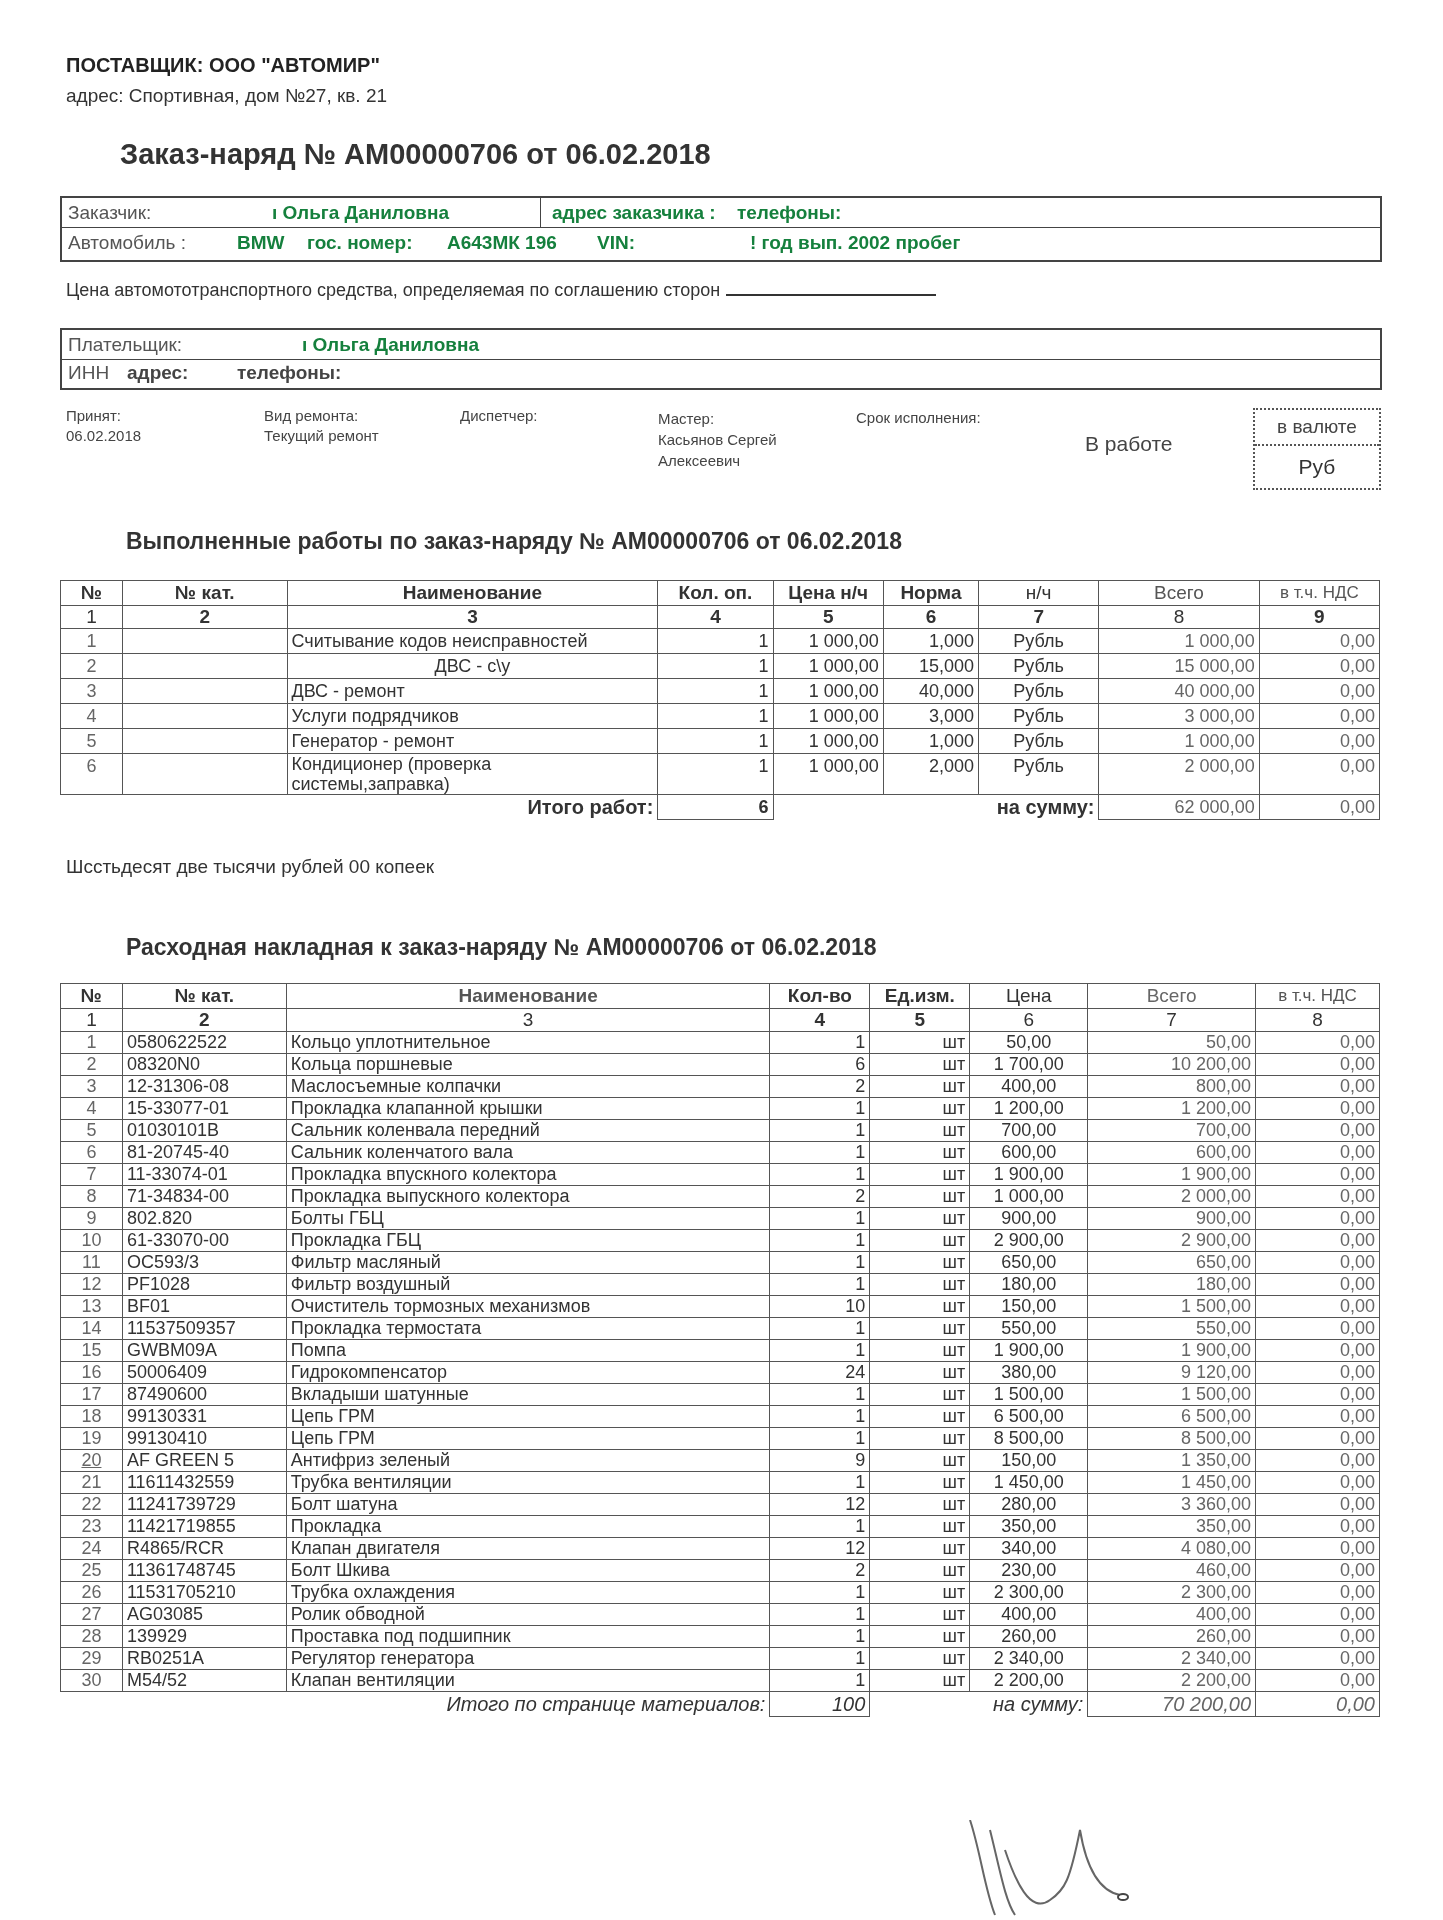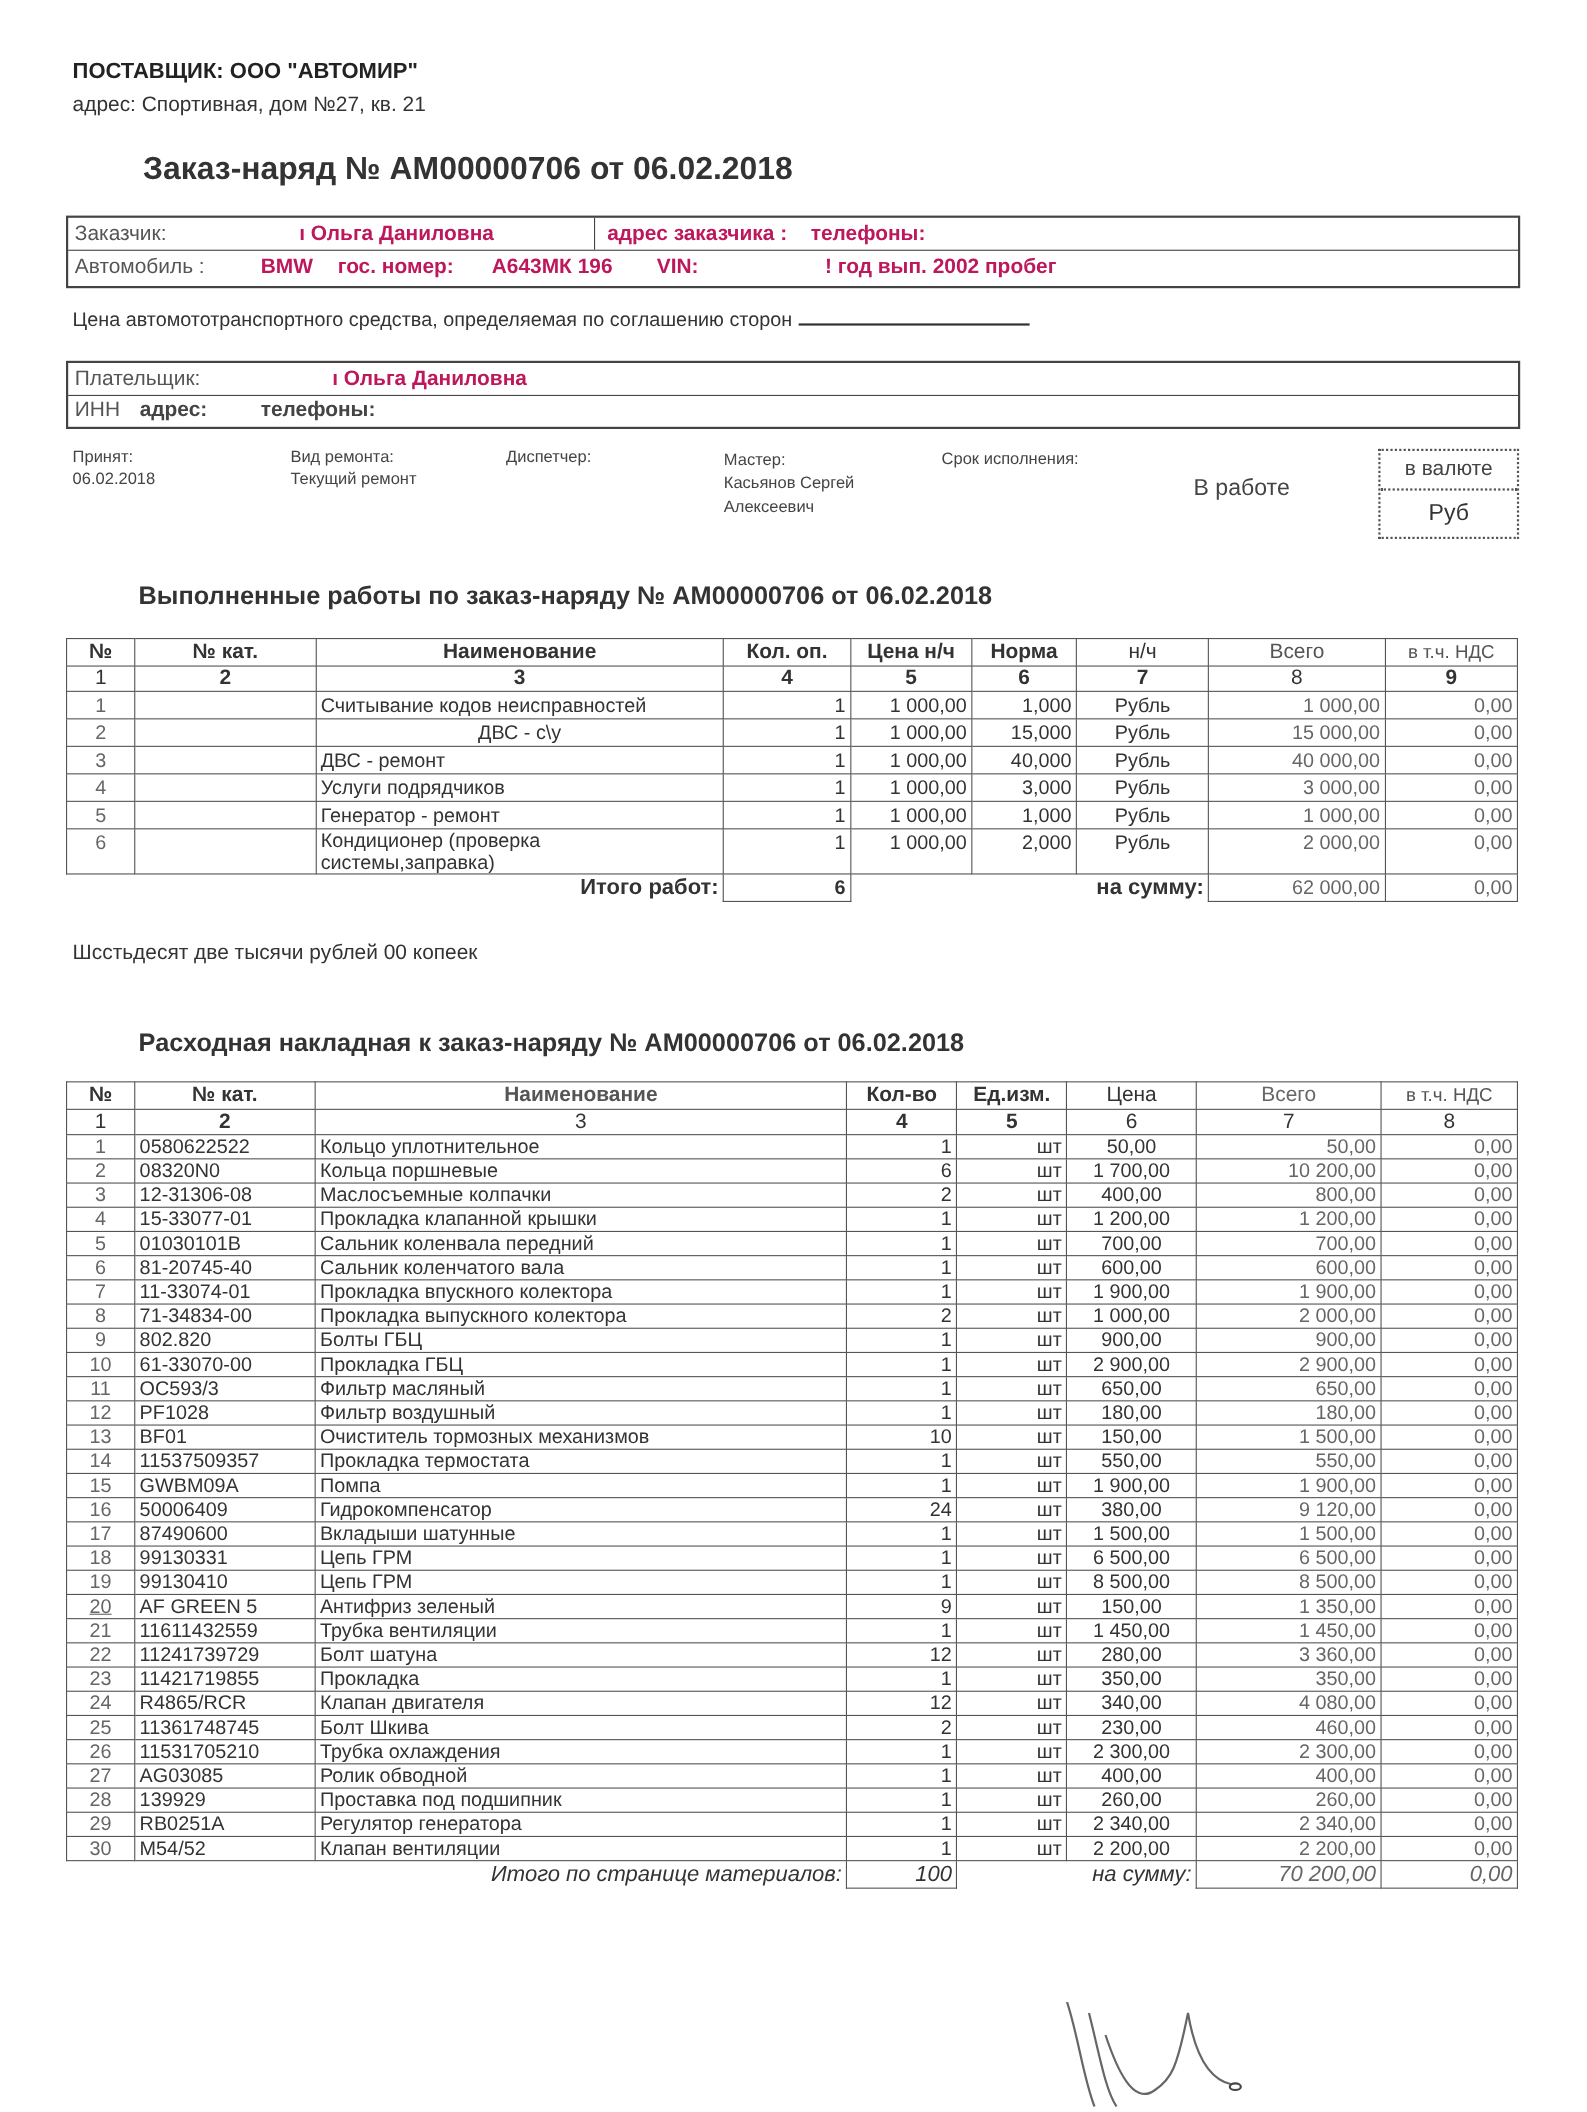--- a/index.html
+++ b/index.html
@@ -1,27 +1,27 @@
 <!DOCTYPE html>
 <html><head>
 <meta charset="utf-8">
 <style>
   html, body { margin:0; padding:0; background:#ffffff; }
   body { width:1443px; height:1920px; position:relative; overflow:hidden;
          font-family:"Liberation Sans", sans-serif; color:#2a2a2a; }
   .abs { position:absolute; }
   .supplier { left:66px; top:54px; font-size:20px; font-weight:bold; color:#222; }
   .supplier-addr { left:66px; top:85px; font-size:19px; color:#333; }
-  .order-title { left:130px; top:138px; font-size:29px; font-weight:bold; color:#333; }
+  .order-title { left:120px; top:138px; font-size:29px; font-weight:bold; color:#333; }
 
   .box { border:2px solid #444; }
   .cust-box { left:60px; top:196px; width:1318px; height:62px; }
   .cust-row { position:absolute; left:0; height:29px; font-size:19px; line-height:29px; white-space:nowrap; }
   .cust-row .lbl { color:#555; }
-  .cust-row b { color:#be185d; }
+  .cust-row b { color:#15803d; }
 
   .price-line { left:66px; top:278px; font-size:18px; color:#333; }
   .price-line .blank { display:inline-block; width:210px; border-bottom:2px solid #333; margin-left:6px; height:16px; }
 
   .payer-box { left:60px; top:328px; width:1318px; height:58px; }
 
   .meta { font-size:15px; color:#444; line-height:20px; }
   .status { left:1085px; top:432px; font-size:21px; color:#444; }
   .currency-box { left:1253px; top:408px; width:124px; height:78px; border:2px dotted #555; }
   .currency-box .top { height:34px; border-bottom:2px dotted #555; text-align:center; font-size:19px; line-height:34px; color:#444; }

